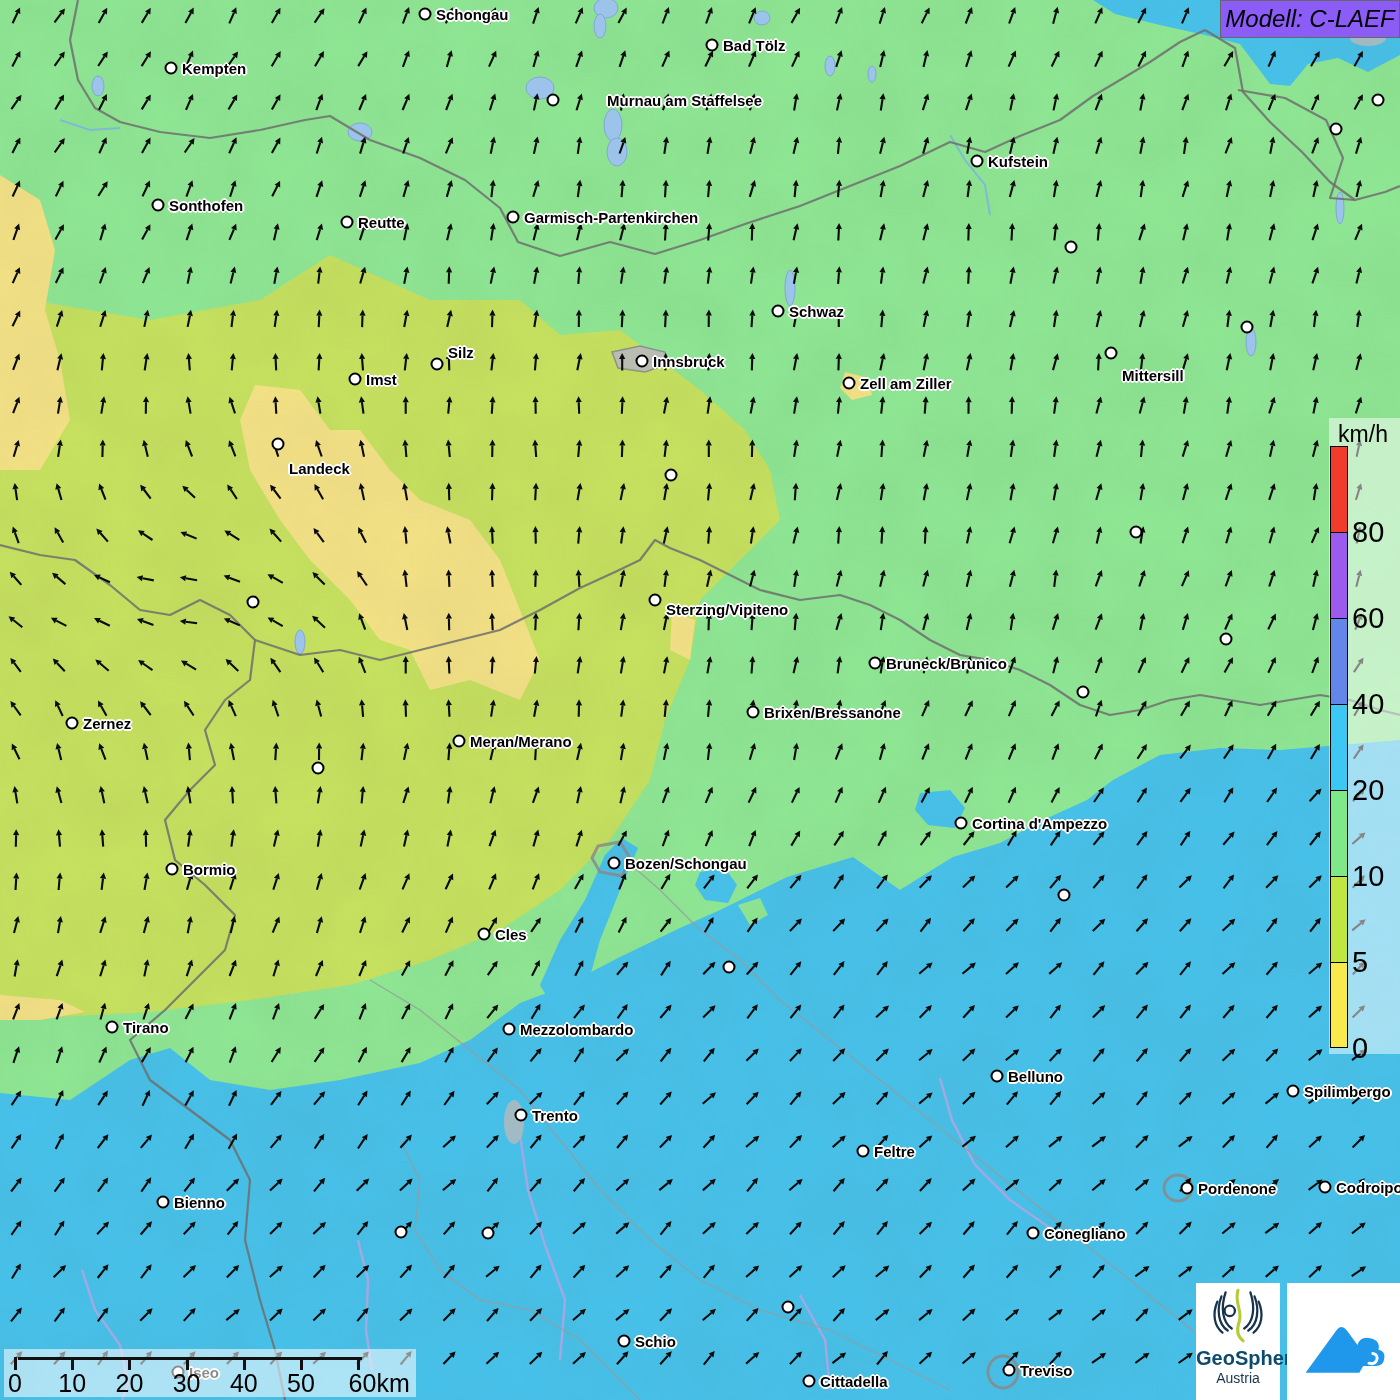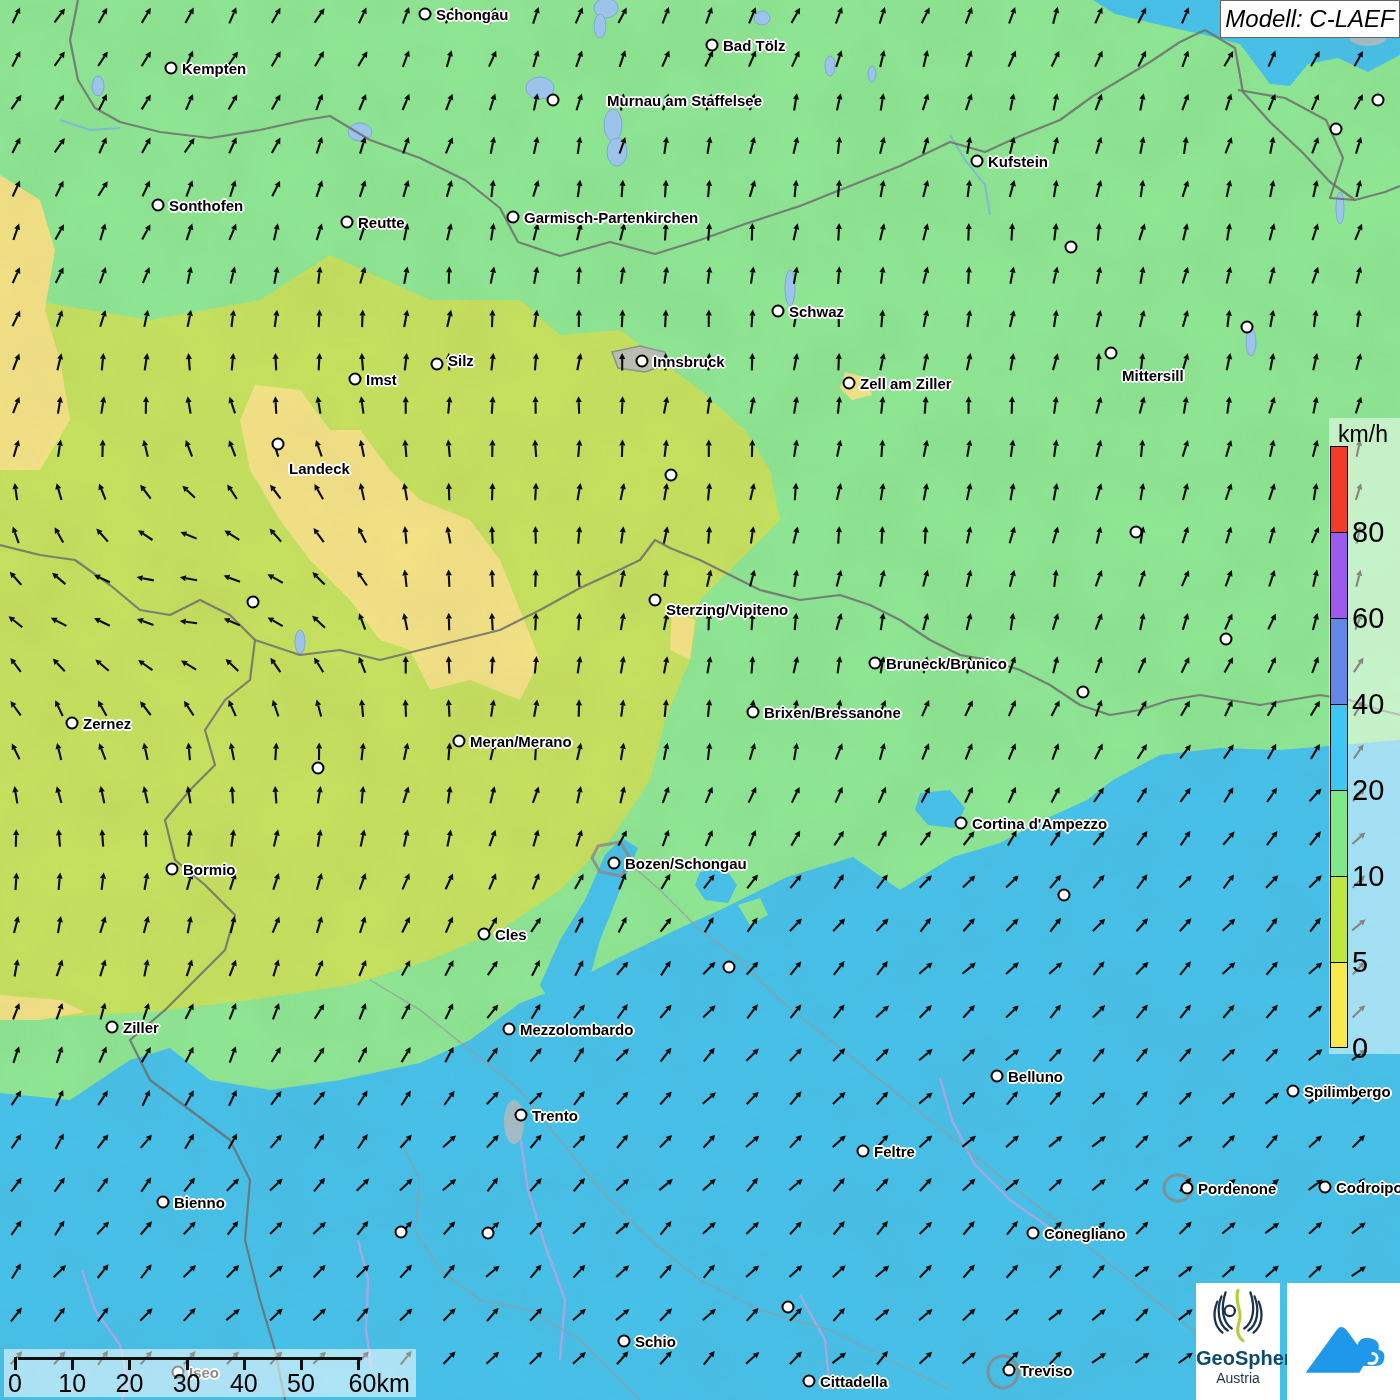--- a/index.html
+++ b/index.html
@@ -15,21 +15,21 @@
              transform:translateY(-50%);
              text-shadow:-2px 0 0 #fff,2px 0 0 #fff,0 -2px 0 #fff,0 2px 0 #fff,
                          -1px -1px 0 #fff,1px -1px 0 #fff,-1px 1px 0 #fff,1px 1px 0 #fff;}
   
   .overlay{position:absolute;z-index:30;}
   .titlebox{left:2px;top:2px;width:356px;background:#fff;border:1px solid #666;
             padding:3px 0 5px 8px;}
   .titlebox .l1{font-size:23px;color:#000;}
   .titlebox .l1 b{font-weight:bold;}
   .titlebox .l2{font-size:23px;font-style:italic;color:#000;margin-top:2px;}
-  .modelbox{right:0;top:0;width:178px;background:#ffffff;border:1px solid #666;
+  .modelbox{right:0;top:0;width:178px;background:#8b5cf6;border:1px solid #666;
             font-size:24px;font-style:italic;color:#000;text-align:center;padding:4px 0;}
   
   .legendstrip{left:1329px;top:418px;width:71px;height:636px;background:rgba(255,255,255,.5);}
   .legend-unit{position:absolute;left:1330px;top:421px;width:66px;text-align:center;
                font-size:23px;color:#000;z-index:31;}
   .legendbar{position:absolute;left:1330px;top:446px;width:18px;z-index:31;}
   .legendbar .blk{width:18px;height:86px;border:1.5px solid #000;box-sizing:border-box;
                   border-bottom:none;}
   .legendbar .blk:last-child{border-bottom:1.5px solid #000;}
   .legend-num{position:absolute;left:1352px;font-size:29px;color:#000;z-index:31;
@@ -171,21 +171,21 @@
       <div class="city">
         <div class="dot" style="left: 355px; top: 379px;"></div>
         <div class="lbl" style="top: 379px; left: 366px;">Imst</div>
       </div>
       <div class="city">
         <div class="dot" style="left: 849px; top: 383px;"></div>
         <div class="lbl" style="top: 383px; left: 860px;">Zell am Ziller</div>
       </div>
       <div class="city">
         <div class="dot" style="left: 437px; top: 364px;"></div>
-        <div class="lbl" style="top: 360px; left: 448px; text-align: right;">Silz</div>
+        <div class="lbl" style="top: 352px; left: 448px; text-align: right;">Silz</div>
       </div>
       <div class="city">
         <div class="dot" style="left: 278px; top: 444px;"></div>
         <div class="lbl" style="top: 468px; left: 289px;">Landeck</div>
       </div>
       <div class="city">
         <div class="dot" style="left: 671px; top: 475px;"></div>
       </div>
       <div class="city">
         <div class="dot" style="left: 1136px; top: 532px;"></div>
@@ -239,21 +239,21 @@
       </div>
       <div class="city">
         <div class="dot" style="left: 484px; top: 934px;"></div>
         <div class="lbl" style="top: 934px; left: 495px;">Cles</div>
       </div>
       <div class="city">
         <div class="dot" style="left: 729px; top: 967px;"></div>
       </div>
       <div class="city">
         <div class="dot" style="left: 112px; top: 1027px;"></div>
-        <div class="lbl" style="top: 1027px; left: 123px;">Ziller</div>
+        <div class="lbl" style="top: 1027px; left: 123px;">Tirano</div>
       </div>
       <div class="city">
         <div class="dot" style="left: 509px; top: 1029px;"></div>
         <div class="lbl" style="top: 1029px; left: 520px;">Mezzolombardo</div>
       </div>
       <div class="city">
         <div class="dot" style="left: 997px; top: 1076px;"></div>
         <div class="lbl" style="top: 1076px; left: 1008px;">Belluno</div>
       </div>
       <div class="city">

